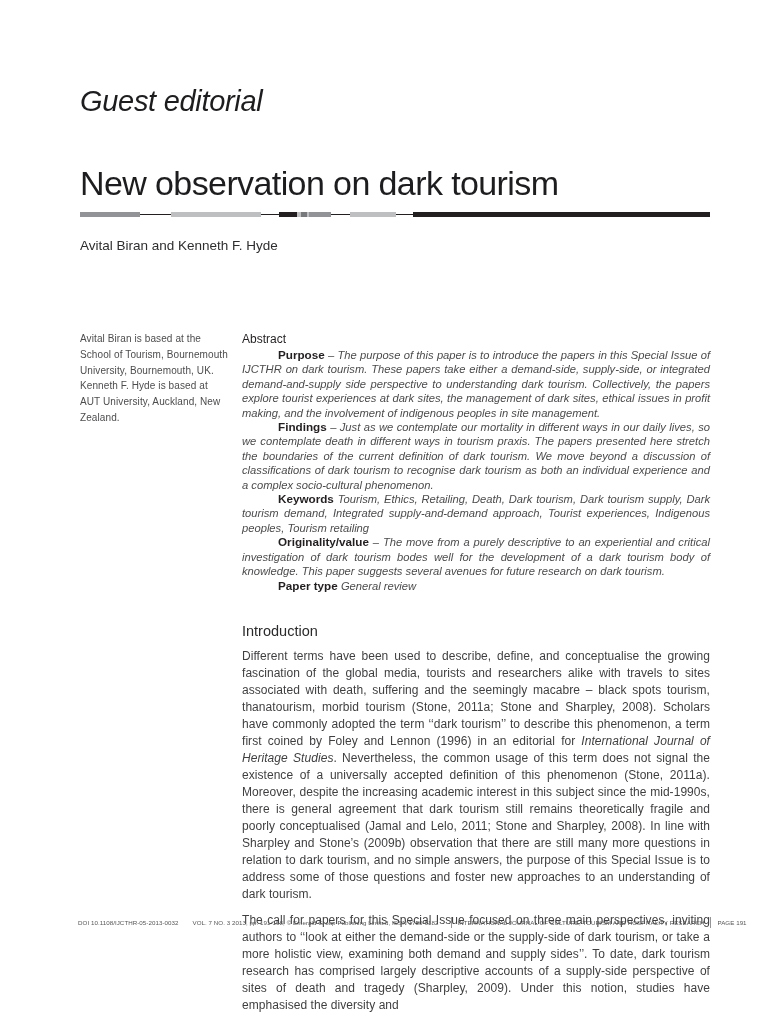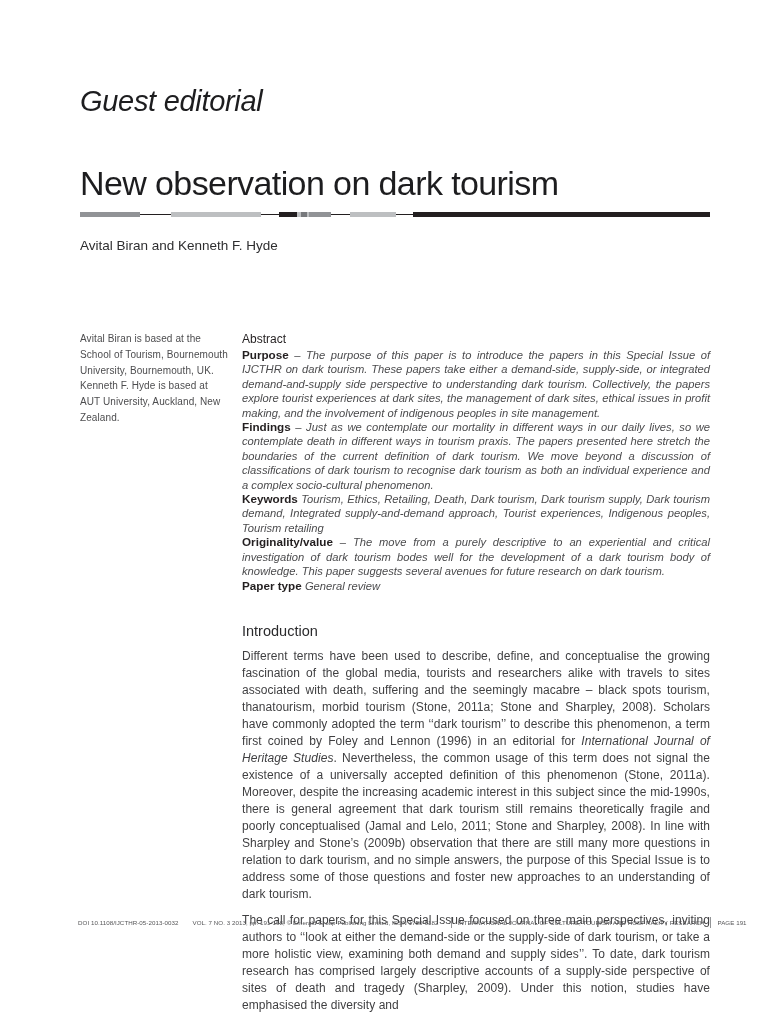--- a/index.html
+++ b/index.html
@@ -29,21 +29,21 @@
   .sidebar{
     width:148px;margin-right:14px;flex:none;
     font-size:10px;line-height:15.8px;color:#4d4d4f;letter-spacing:0.1px;
   }
   .main{flex:1;min-width:0;}
   .abstract-heading{font-size:12px;font-weight:normal;color:#231f20;margin:1px 0 2px;}
   .abs{
     margin:0;font-size:11.2px;line-height:14.4px;text-align:justify;
     font-style:italic;color:#4b4b4d;
   }
-  .abs strong{font-style:normal;font-size:11.7px;color:#231f20;letter-spacing:0;}
+  .abs strong{font-style:normal;font-size:11.7px;color:#231f20;letter-spacing:0;margin-left:36px;}
   .intro-heading{margin:30px 0 9px;font-size:14.5px;font-weight:400;color:#2a2a2c;}
   .body-p{
     margin:0;font-size:12px;line-height:17px;text-align:justify;
     color:#3f3f41;letter-spacing:0.05px;
   }
   .body-p + .body-p{margin-top:9px;}
   .body-p .it{font-style:italic;}
   .footer{
     position:absolute;left:78px;top:917px;width:636px;
     display:flex;align-items:center;white-space:nowrap;

